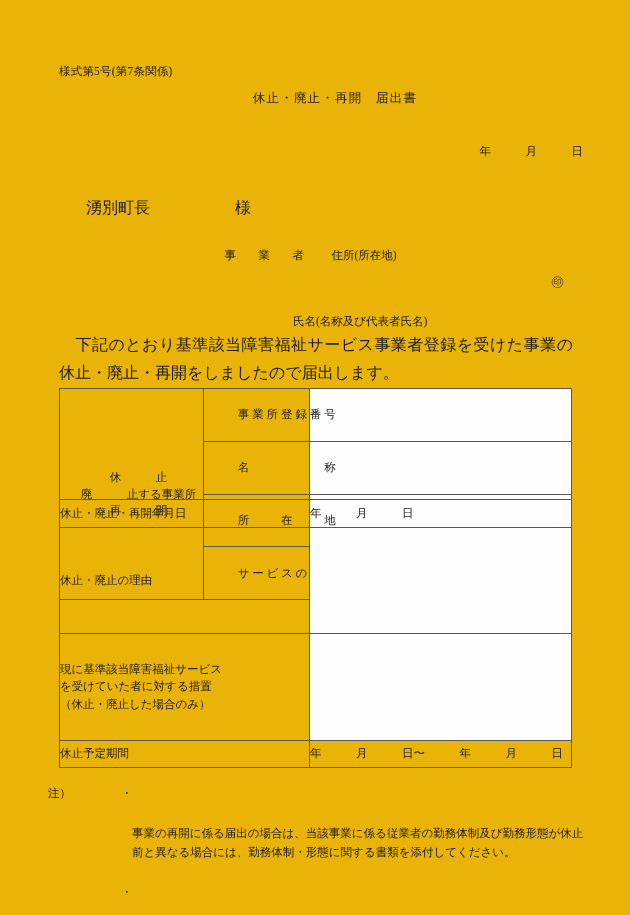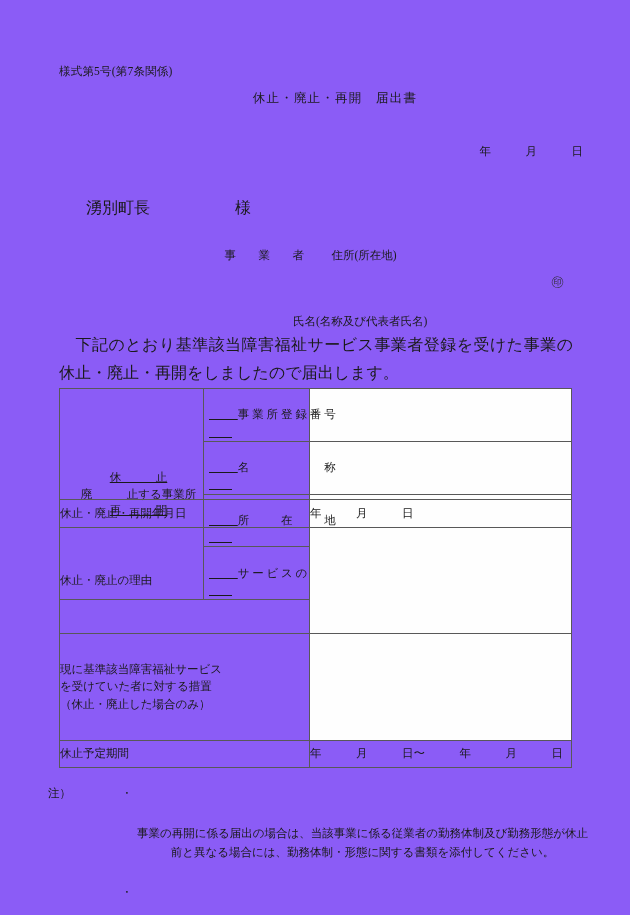--- a/index.html
+++ b/index.html
@@ -9,21 +9,21 @@
     background: #ffffff;
   }
   body {
     font-family: "Liberation Serif", "DejaVu Serif", serif;
     color: #1a1a1a;
   }
   .page {
     position: relative;
     width: 630px;
     height: 915px;
-    background: #8b5cf6;
+    background: #eab308;
     overflow: hidden;
     box-sizing: border-box;
     padding-left: 28px;
   }
 
   
   .t { position: absolute; white-space: pre; line-height: 1.05; }
   .jp { font-family: "Liberation Serif", "DejaVu Serif", serif; }
 
   
@@ -91,21 +91,21 @@
   }
   table.form-tbl td {
     border: 1px solid #585858;
     padding: 0;
     vertical-align: middle;
     line-height: 1.5;
   }
 
   
   #tbl-establishment { left: 59px; top: 388px; width: 512px; }
-  #tbl-establishment td { height: 23.5px; text-decoration: underline; }
+  #tbl-establishment td { height: 23.5px; }
   .cell-kind {
     text-align: center;
     padding-left: 14px !important;
     font-size: 11.5px;
   }
   .kind-stack { display: block; }
   .kind-line { display: block; white-space: pre; line-height: 1.45; }
   .kind-suffix { letter-spacing: 0; }
   .lbl-cell {
     text-align: left;
@@ -153,21 +153,21 @@
     position: relative;
     margin: 0 0 0 0;
     text-indent: 0;
     padding-left: 11px;
     white-space: pre-line;
   }
   .notes-list li .bullet {
     position: absolute;
     left: 0; top: 0;
   }
-  .notes-list li .txt { display: block; text-align: center; }
+  .notes-list li .txt { display: block; }
 </style>
 </head>
 <body>
 
 <div class="page">
 
   <div class="t jp form-no">様式第5号(第7条関係)</div>
 
   <div class="t jp doc-title">休止・廃止・再開　届出書</div>
 

